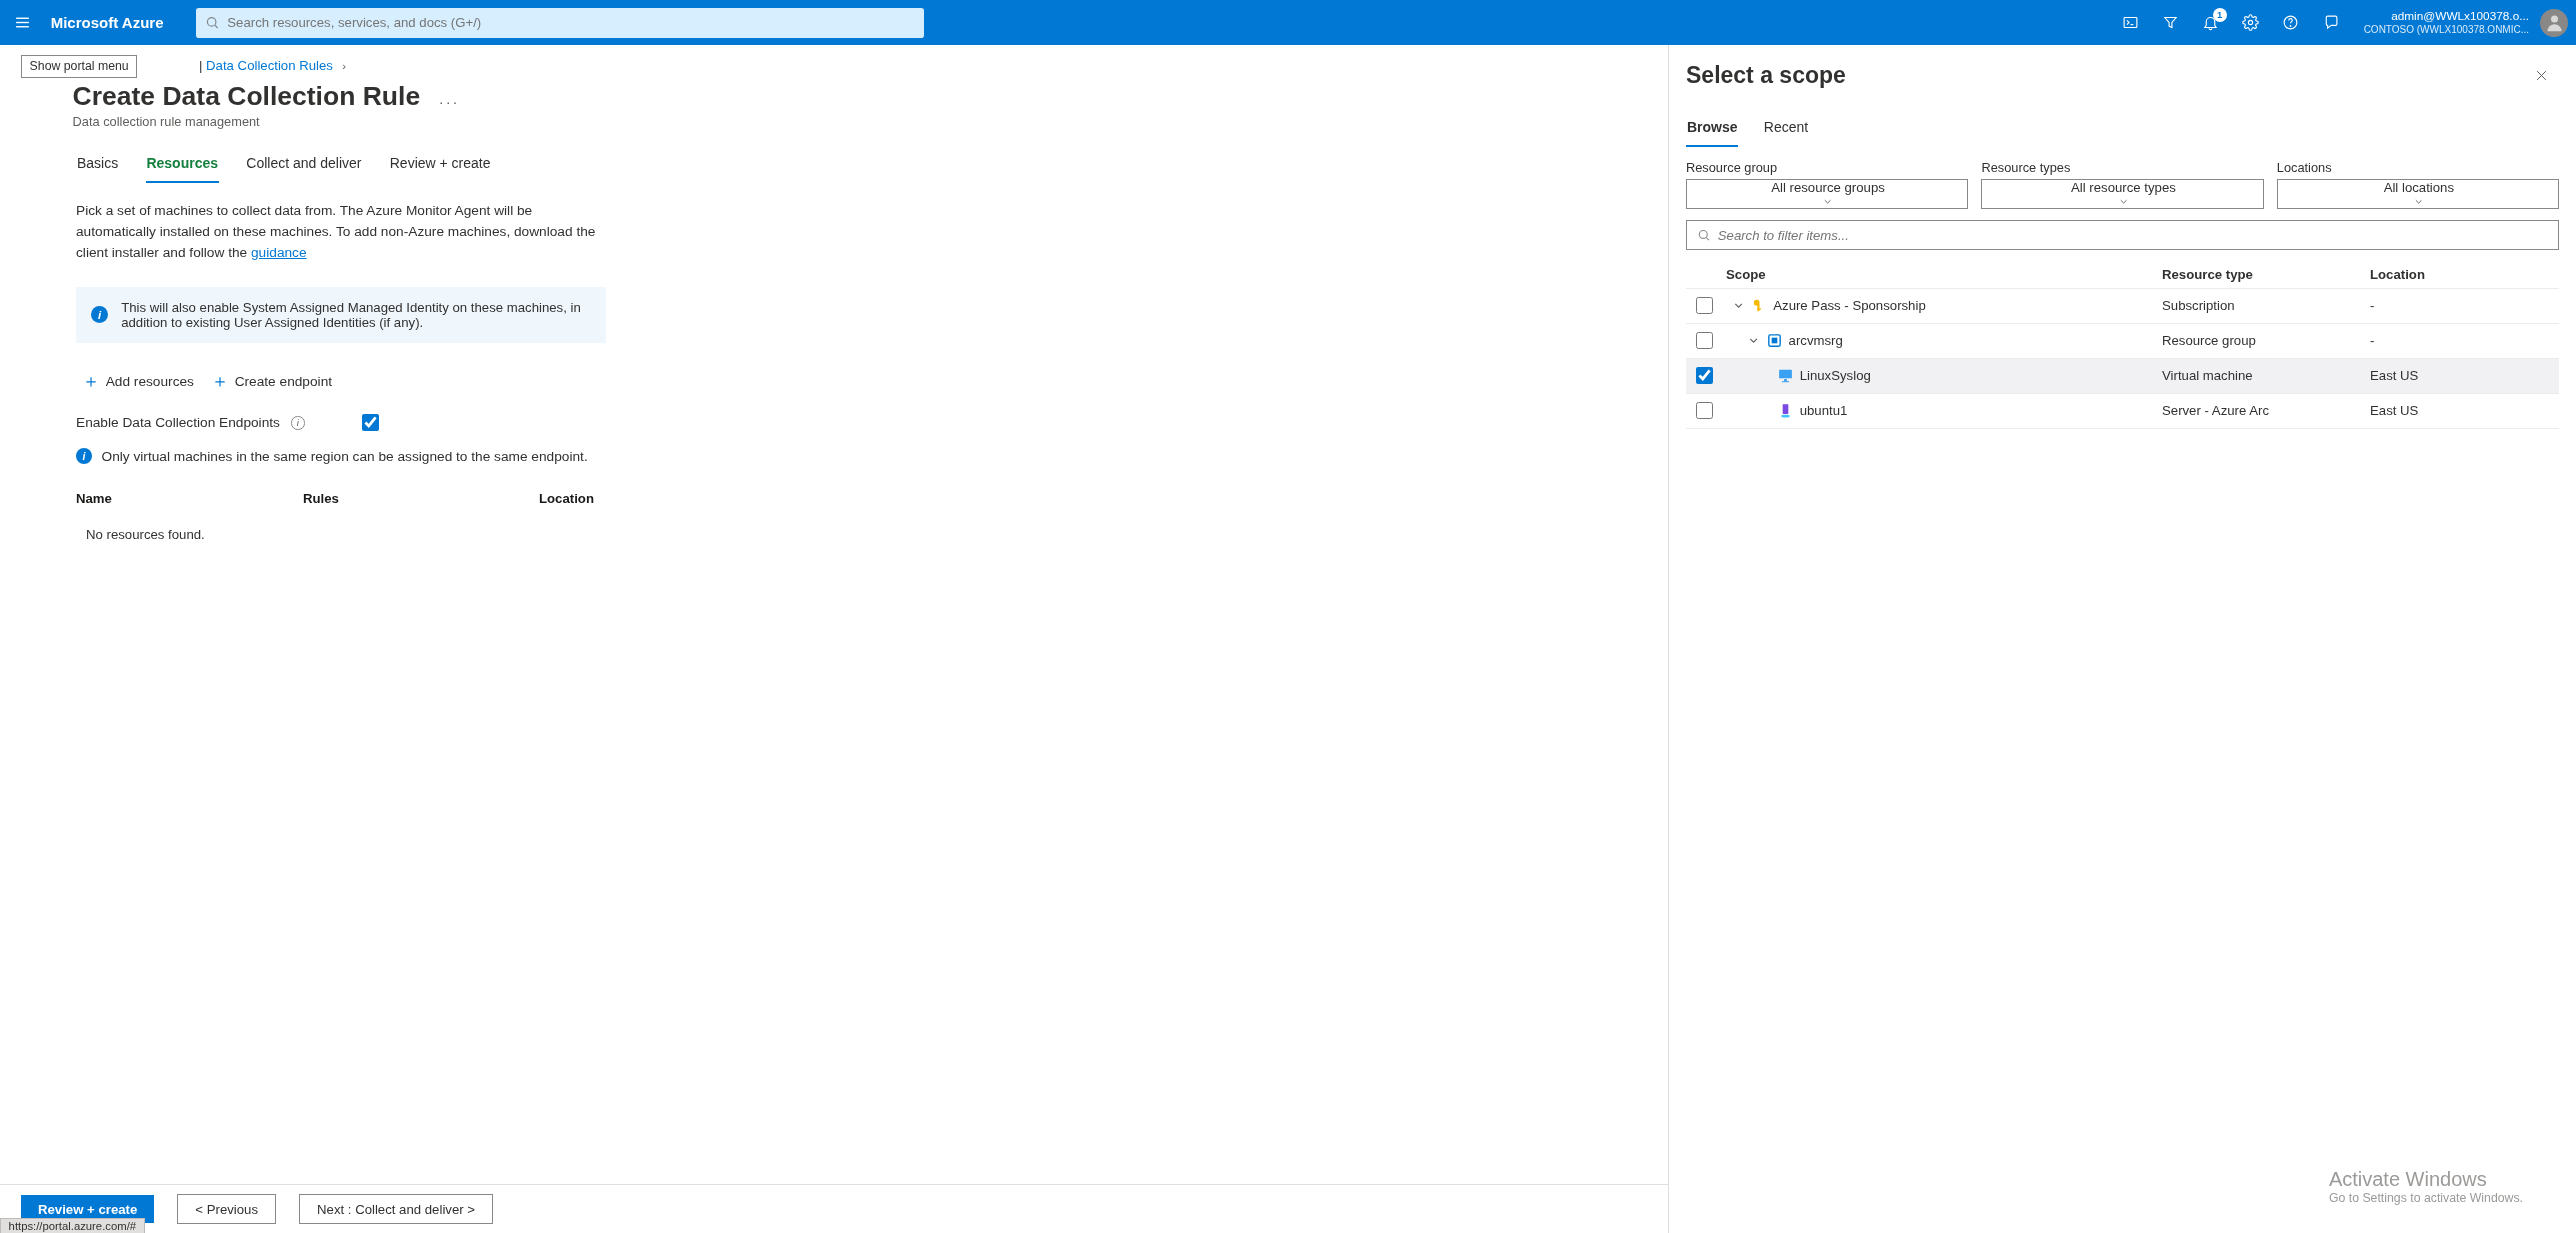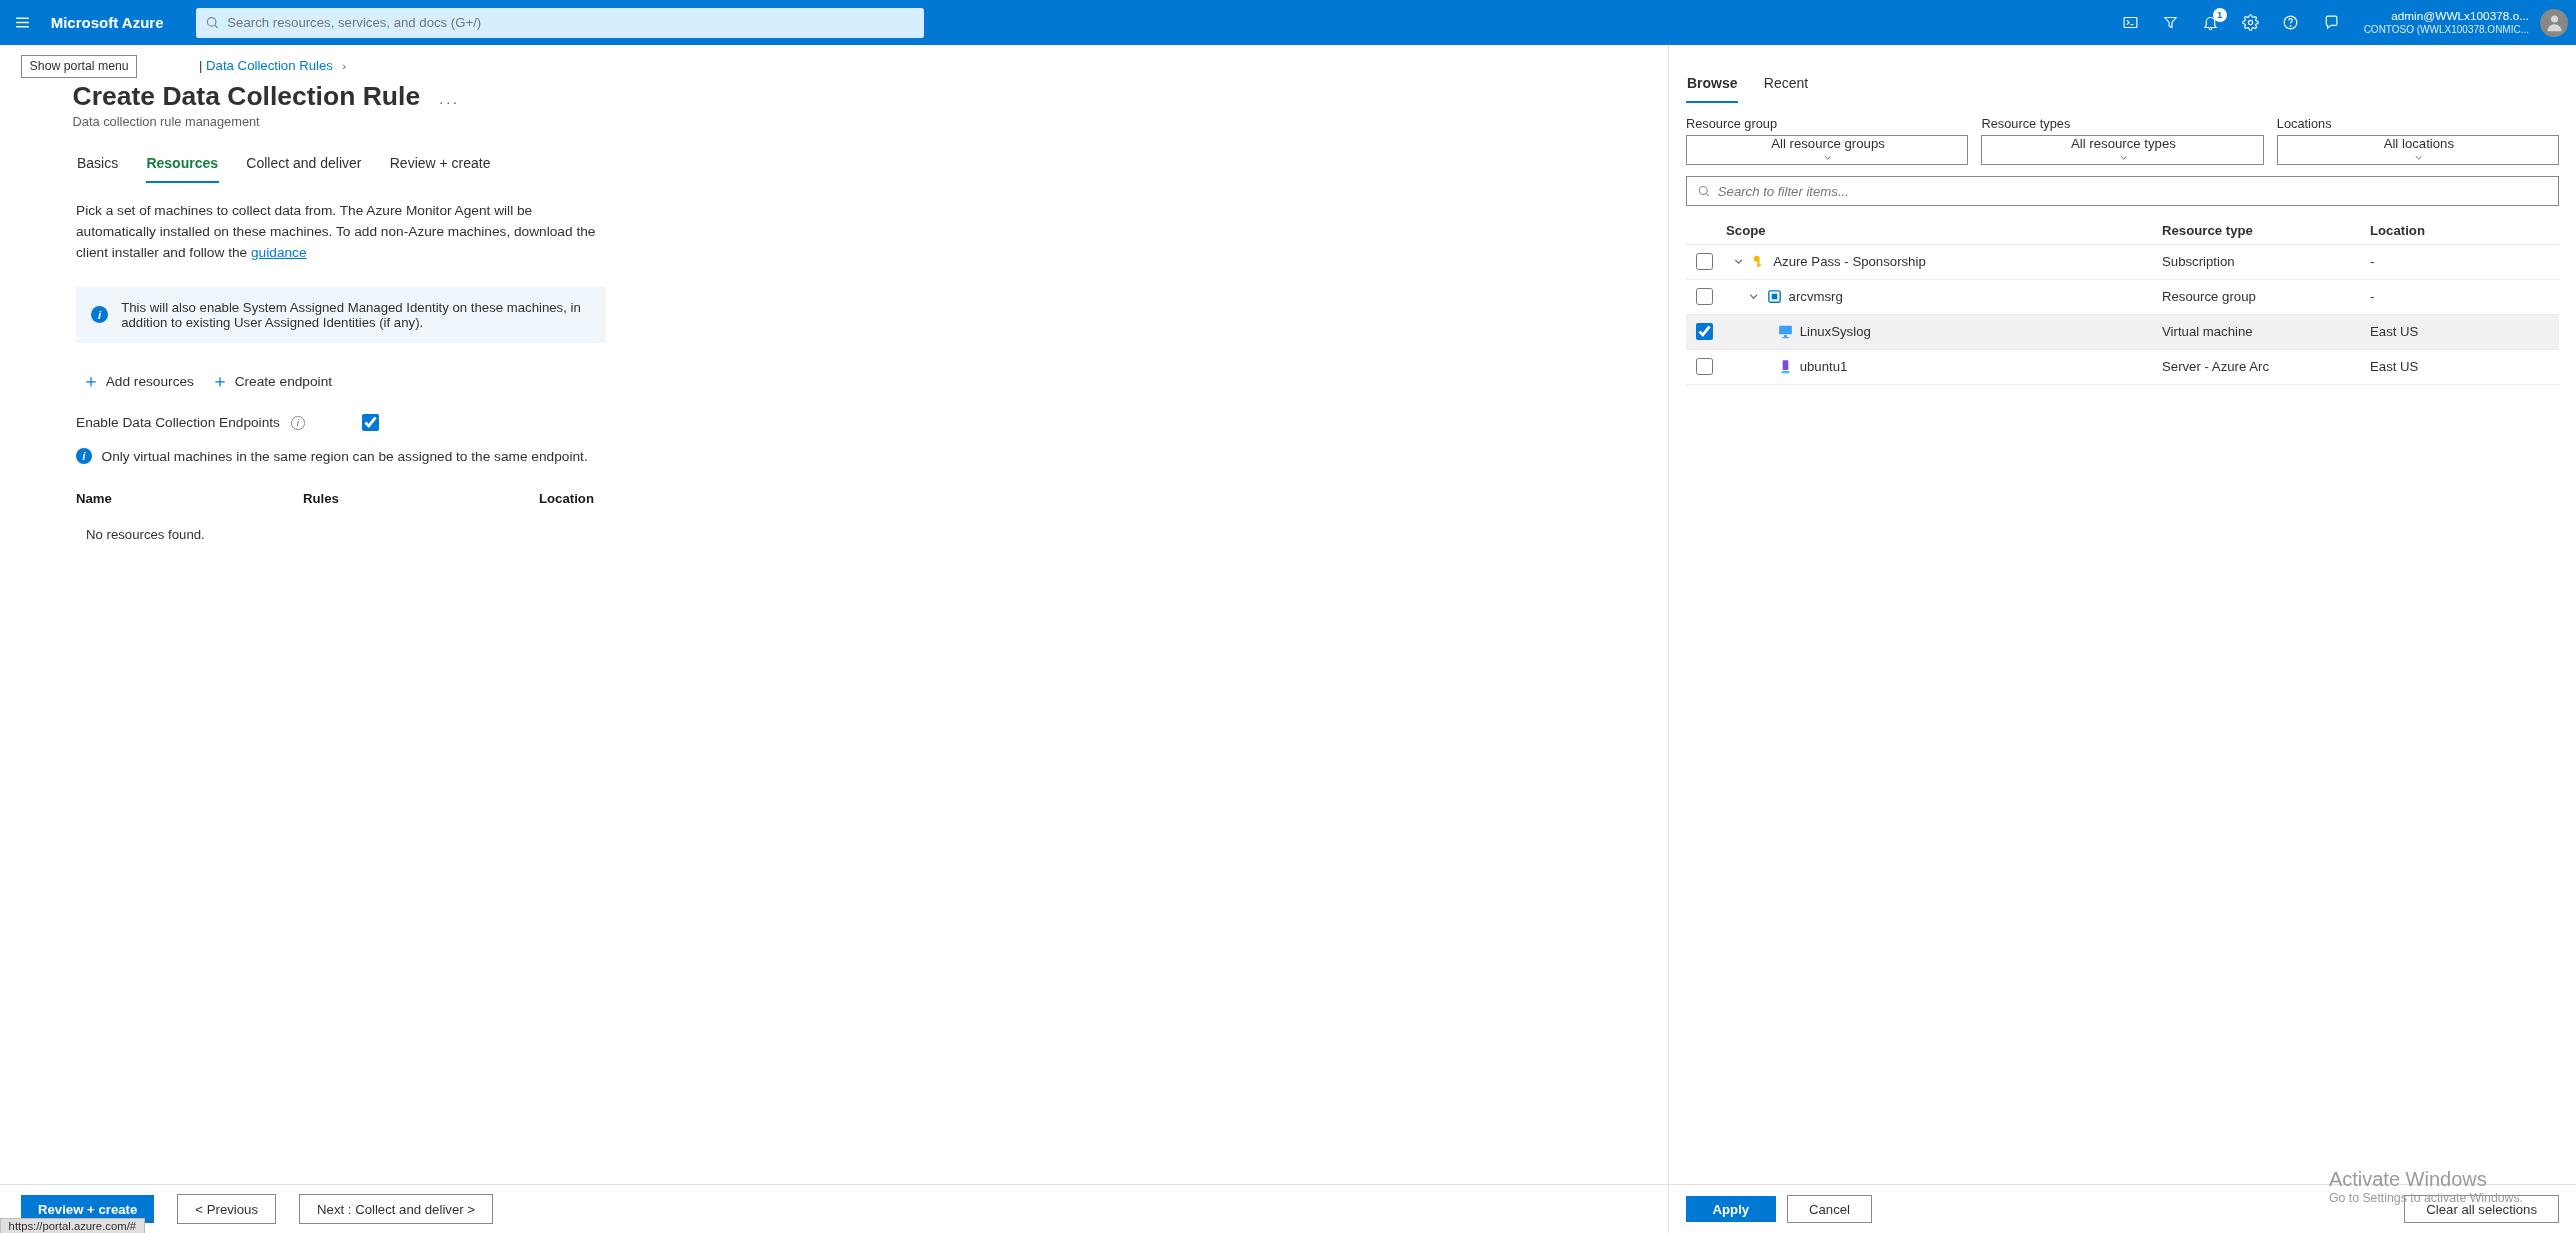--- a/index.html
+++ b/index.html
@@ -250,20 +250,29 @@
 
   <div class="bottombar">
     <button class="btn-primary">Review + create</button>
     <button class="btn-secondary">&lt;  Previous</button>
     <button class="btn-secondary">Next : Collect and deliver  &gt;</button>
   </div>
   <div class="status-url">https://portal.azure.com/#</div>
 </div>
 
 <div class="flyout">
+  <div class="flyout-head">
+    <h2>Select a scope</h2>
+    <div class="close-x">
+      <svg viewBox="0 0 24 24" stroke="#605e5c" stroke-width="1.6">
+          <line x1="5" y1="5" x2="19" y2="19"></line>
+          <line x1="19" y1="5" x2="5" y2="19"></line>
+        </svg>
+    </div>
+  </div>
 
   <div class="flyout-tabs">
     <div class="ftab active">Browse</div>
     <div class="ftab">Recent</div>
   </div>
 
   <div class="filters">
     <div class="filter-col">
       <label>Resource group</label>
       <div class="dropdown">
@@ -380,24 +389,19 @@
               <ellipse cx="12" cy="20" rx="6" ry="2" fill="#40c4ff"></ellipse>
             </svg>
         </span>
         <span>ubuntu1</span>
       </div>
       <div class="cell-type">Server - Azure Arc</div>
       <div class="cell-loc">East US</div>
     </div>
   </div>
 
-  <div class="flyout-bottom">
-    <button class="btn-primary">Apply</button>
-    <button class="btn-secondary">Cancel</button>
-    <button class="btn-secondary clear-right">Clear all selections</button>
-  </div>
 </div>
 
 <div class="watermark">
   <div class="w1">Activate Windows</div>
   <div class="w2">Go to Settings to activate Windows.</div>
 </div>
 
 
 </body></html>

